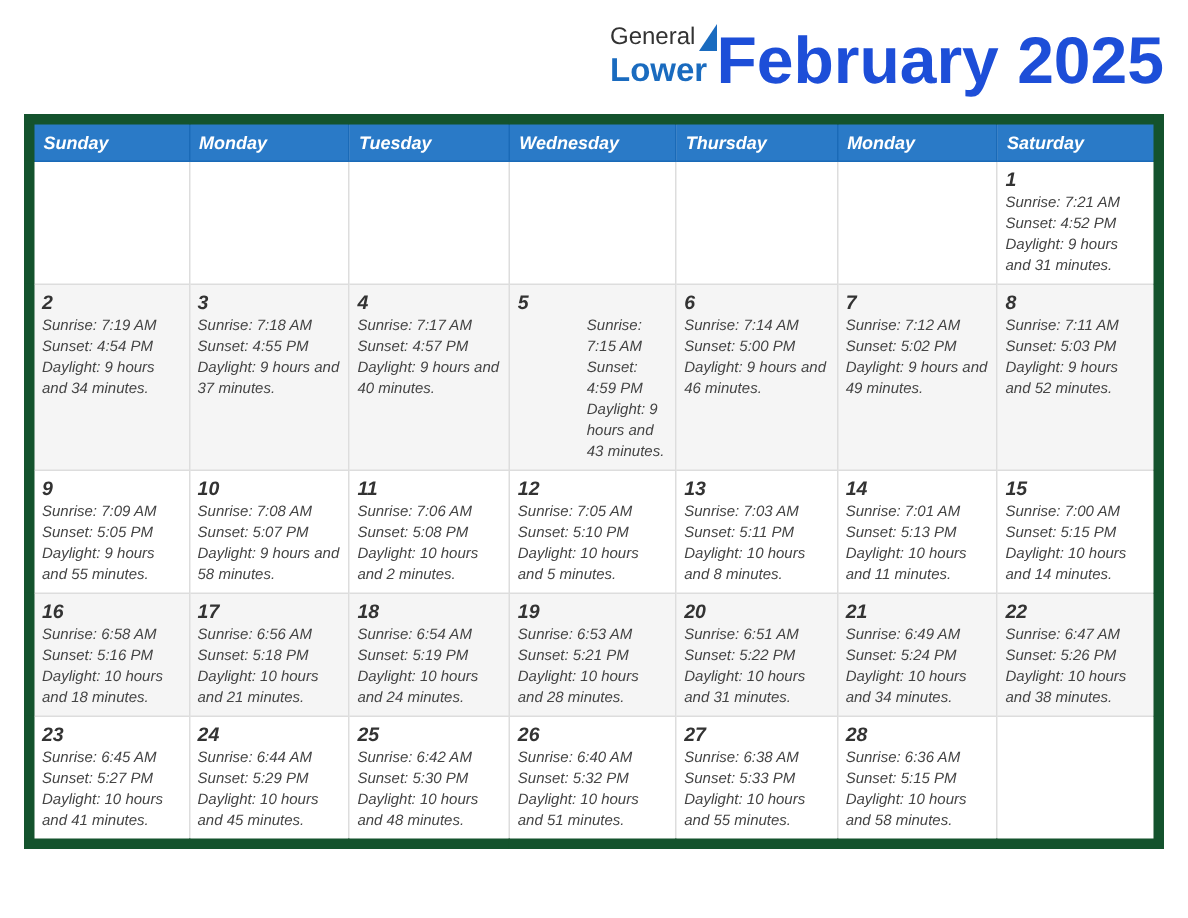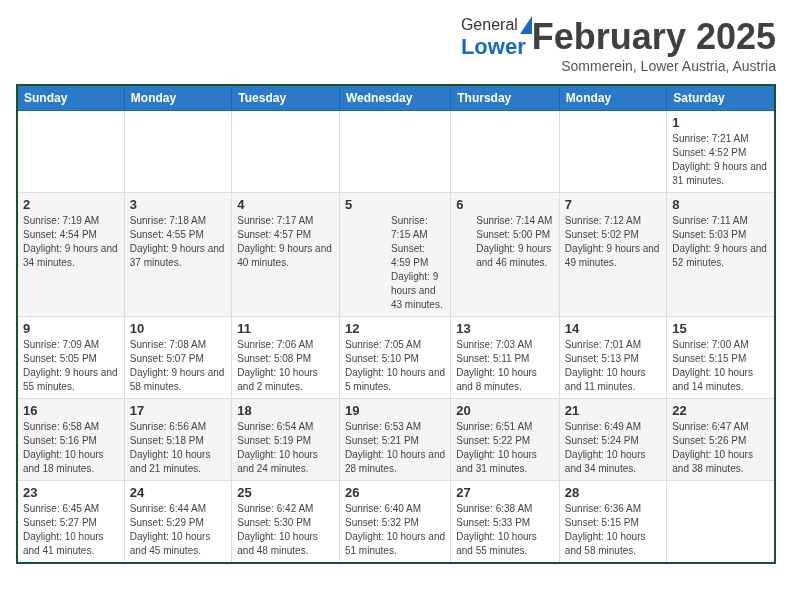--- a/index.html
+++ b/index.html
@@ -33,32 +33,33 @@
       margin-left: 2px;
     }
     .logo-line {
       display: flex;
       align-items: center;
     }
     .title-block {
       text-align: right;
     }
     .month-title {
-      font-size: 36px;
+      font-size: 44px;
       font-weight: bold;
-      color: #404040;
+      color: #1d4ed8;
     }
     .location-title {
       font-size: 14px;
       color: #555;
     }
     .calendar {
       width: 100%;
       border-collapse: collapse;
-      border: 2px solid #14532d;
+      border: 7px solid #14532d;
+      font-style: italic;
     }
     .calendar th {
       background-color: #2a7ac7;
       color: #fff;
       font-size: 12px;
       font-weight: bold;
       padding: 5px 6px;
       text-align: left;
       border: 1px solid #1a6ab7;
     }
@@ -94,21 +95,20 @@
 <div class="header">
   <div class="logo">
     <div class="logo-line">
       <span class="logo-general">General</span>
       <span class="logo-triangle"></span>
     </div>
     <span class="logo-blue" style="font-size:22px;font-weight:bold;">Lower</span>
   </div>
   <div class="title-block">
     <div class="month-title">February 2025</div>
-    <div class="location-title">Sommerein, Lower Austria, Austria</div>
   </div>
 </div>
 
 <table class="calendar">
   <thead>
     <tr>
     <th>Sunday</th>
         <th>Monday</th>
         <th>Tuesday</th>
         <th>Wednesday</th>
@@ -152,21 +152,21 @@
 Daylight: 9 hours and 40 minutes.</div>
         </td>
         <td>
           <div class="day-num">5</div>
           <div class="day-info" style="white-space: pre-line; margin-left: 46px;">Sunrise: 7:15 AM
 Sunset: 4:59 PM
 Daylight: 9 hours and 43 minutes.</div>
         </td>
         <td>
           <div class="day-num">6</div>
-          <div class="day-info" style="white-space: pre-line; margin-left: 20px;">Sunrise: 7:14 AM
+          <div class="day-info" style="white-space: pre-line;">Sunrise: 7:14 AM
 Sunset: 5:00 PM
 Daylight: 9 hours and 46 minutes.</div>
         </td>
         <td>
           <div class="day-num">7</div>
           <div class="day-info" style="white-space: pre-line;">Sunrise: 7:12 AM
 Sunset: 5:02 PM
 Daylight: 9 hours and 49 minutes.</div>
         </td>
         <td>

